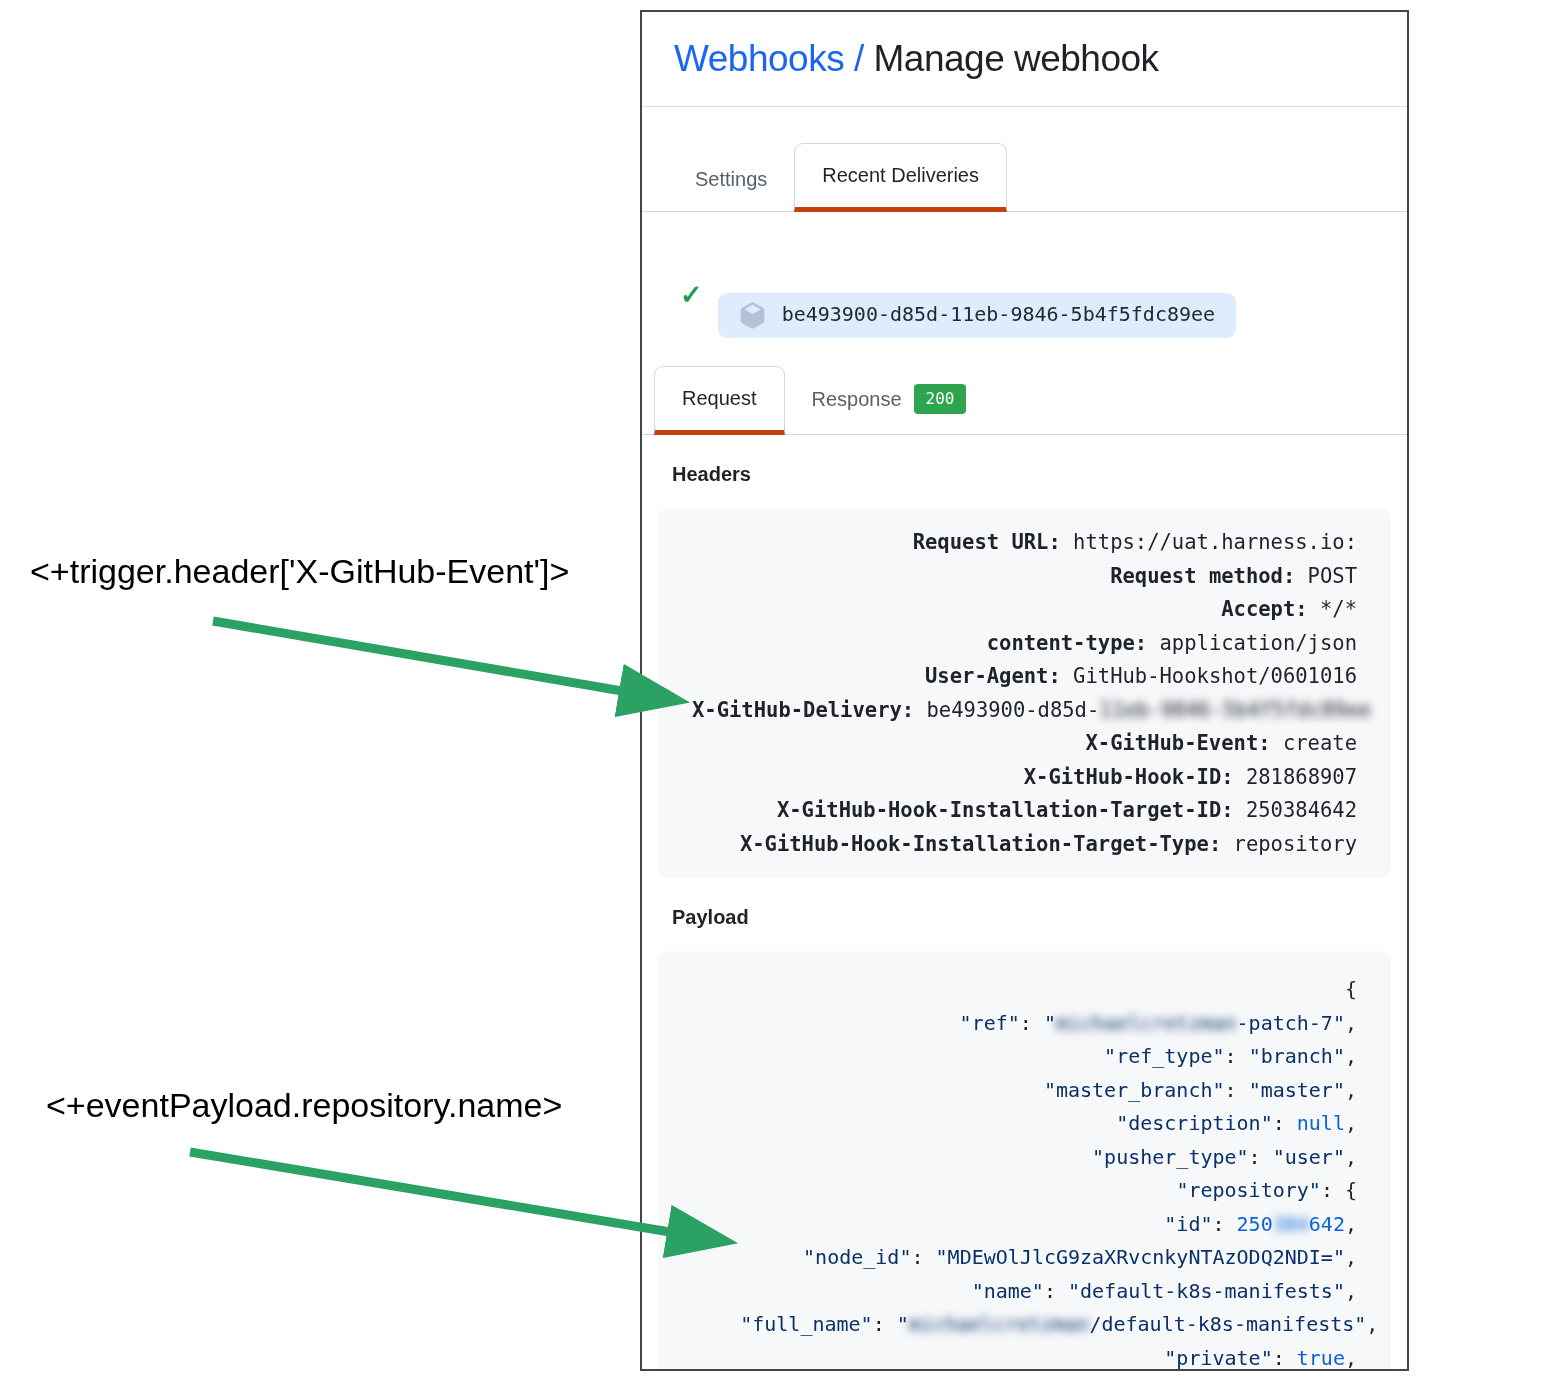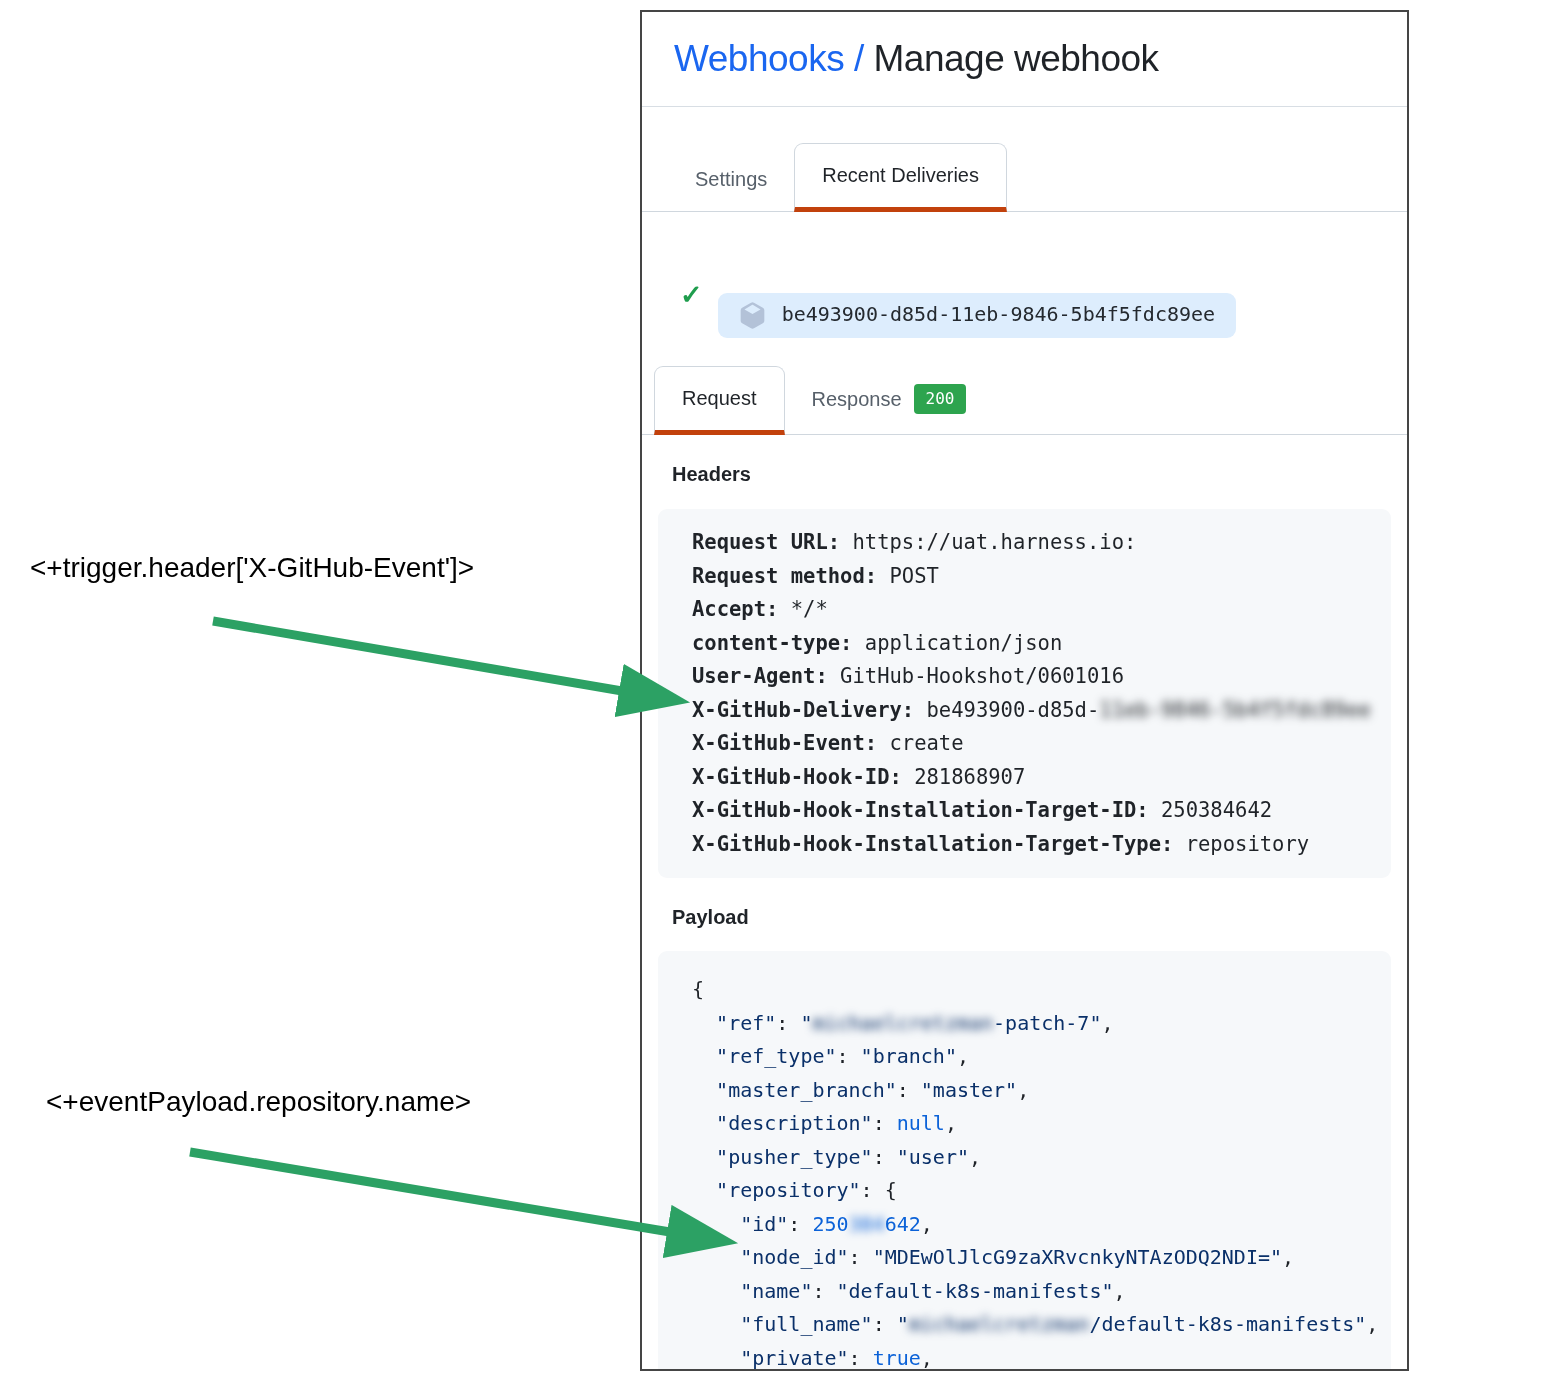--- a/index.html
+++ b/index.html
@@ -14,21 +14,21 @@
     --badge:#2da44e;
     --check:#1f9d4d;
     --pill:#ddedfd;
   }
   *{box-sizing:border-box;margin:0;padding:0;}
   html,body{background:#fff;}
   body{font-family:"Liberation Sans",sans-serif;color:var(--ink);}
   .canvas{position:relative;width:1551px;height:1381px;background:#fff;overflow:hidden;}
 
   
-  .ann{position:absolute;font-size:28px;color:#000;white-space:nowrap;}
+  .ann{position:absolute;font-size:34px;color:#000;white-space:nowrap;}
   .ann1{left:30px;top:552px;}
   .ann2{left:46px;top:1086px;}
   .arrows{position:absolute;left:0;top:0;pointer-events:none;z-index:5;}
 
   
   .panel{
     position:absolute;left:640px;top:10px;width:769px;height:1361px;
     background:#fff;border:2px solid #454545;overflow:hidden;
     padding:0 16px;
   }
@@ -62,21 +62,21 @@
 
   h3.sec{margin:28px 0 0 14px;font-size:20px;font-weight:700;color:var(--ink);}
 
   .graybox{
     background:var(--boxbg);border-radius:9px;margin-top:23px;
     padding:17px 34px;font-family:"DejaVu Sans Mono",monospace;
     line-height:33.5px;color:var(--ink);
   }
   .headersbox{font-size:20.5px;}
   .payloadbox{font-size:20px;margin-top:22px;padding-top:22px;min-height:540px;}
-  .hline,.jline{white-space:pre;}
+  .hline,.jline{white-space:pre;text-align:right;}
   .hlabel{font-weight:700;}
   .redact{filter:blur(4px);}
   .p{color:var(--ink);}
   .k{color:var(--navy);}
   .c{color:var(--blue);}
   .kr{color:var(--navy);filter:blur(4px);}
   .cr{color:var(--blue);filter:blur(4px);}
 </style>
 </head>
 <body>

